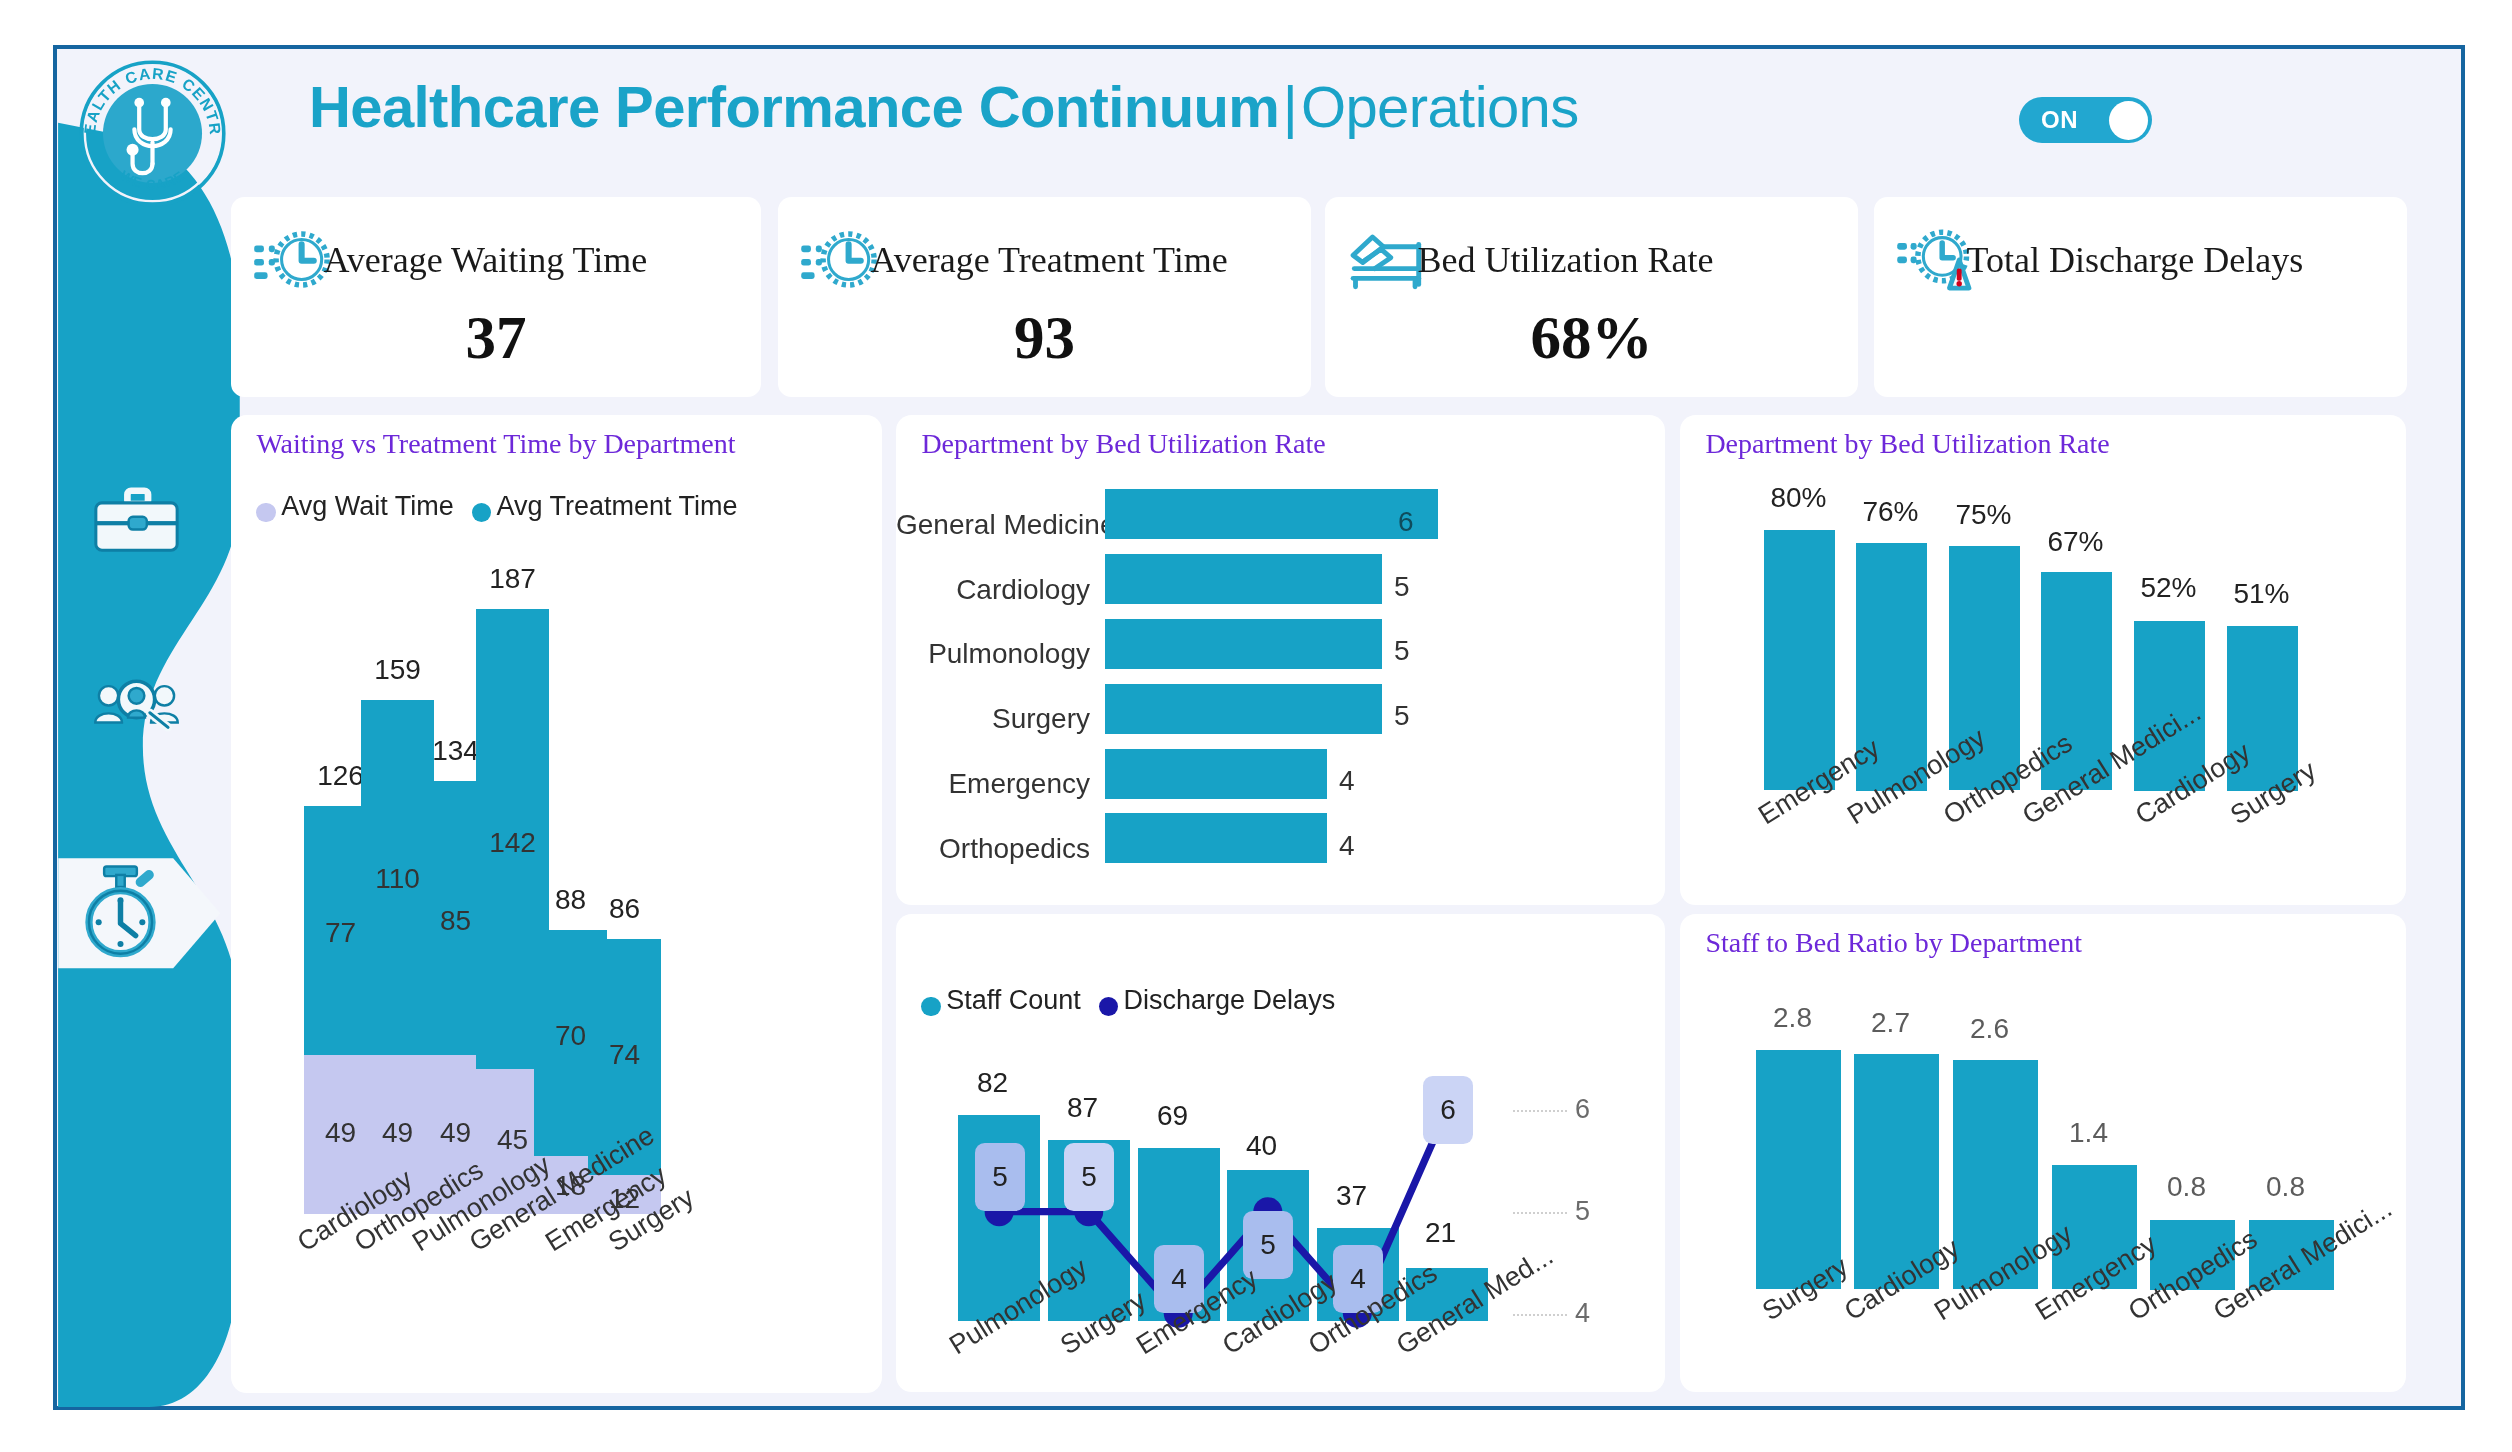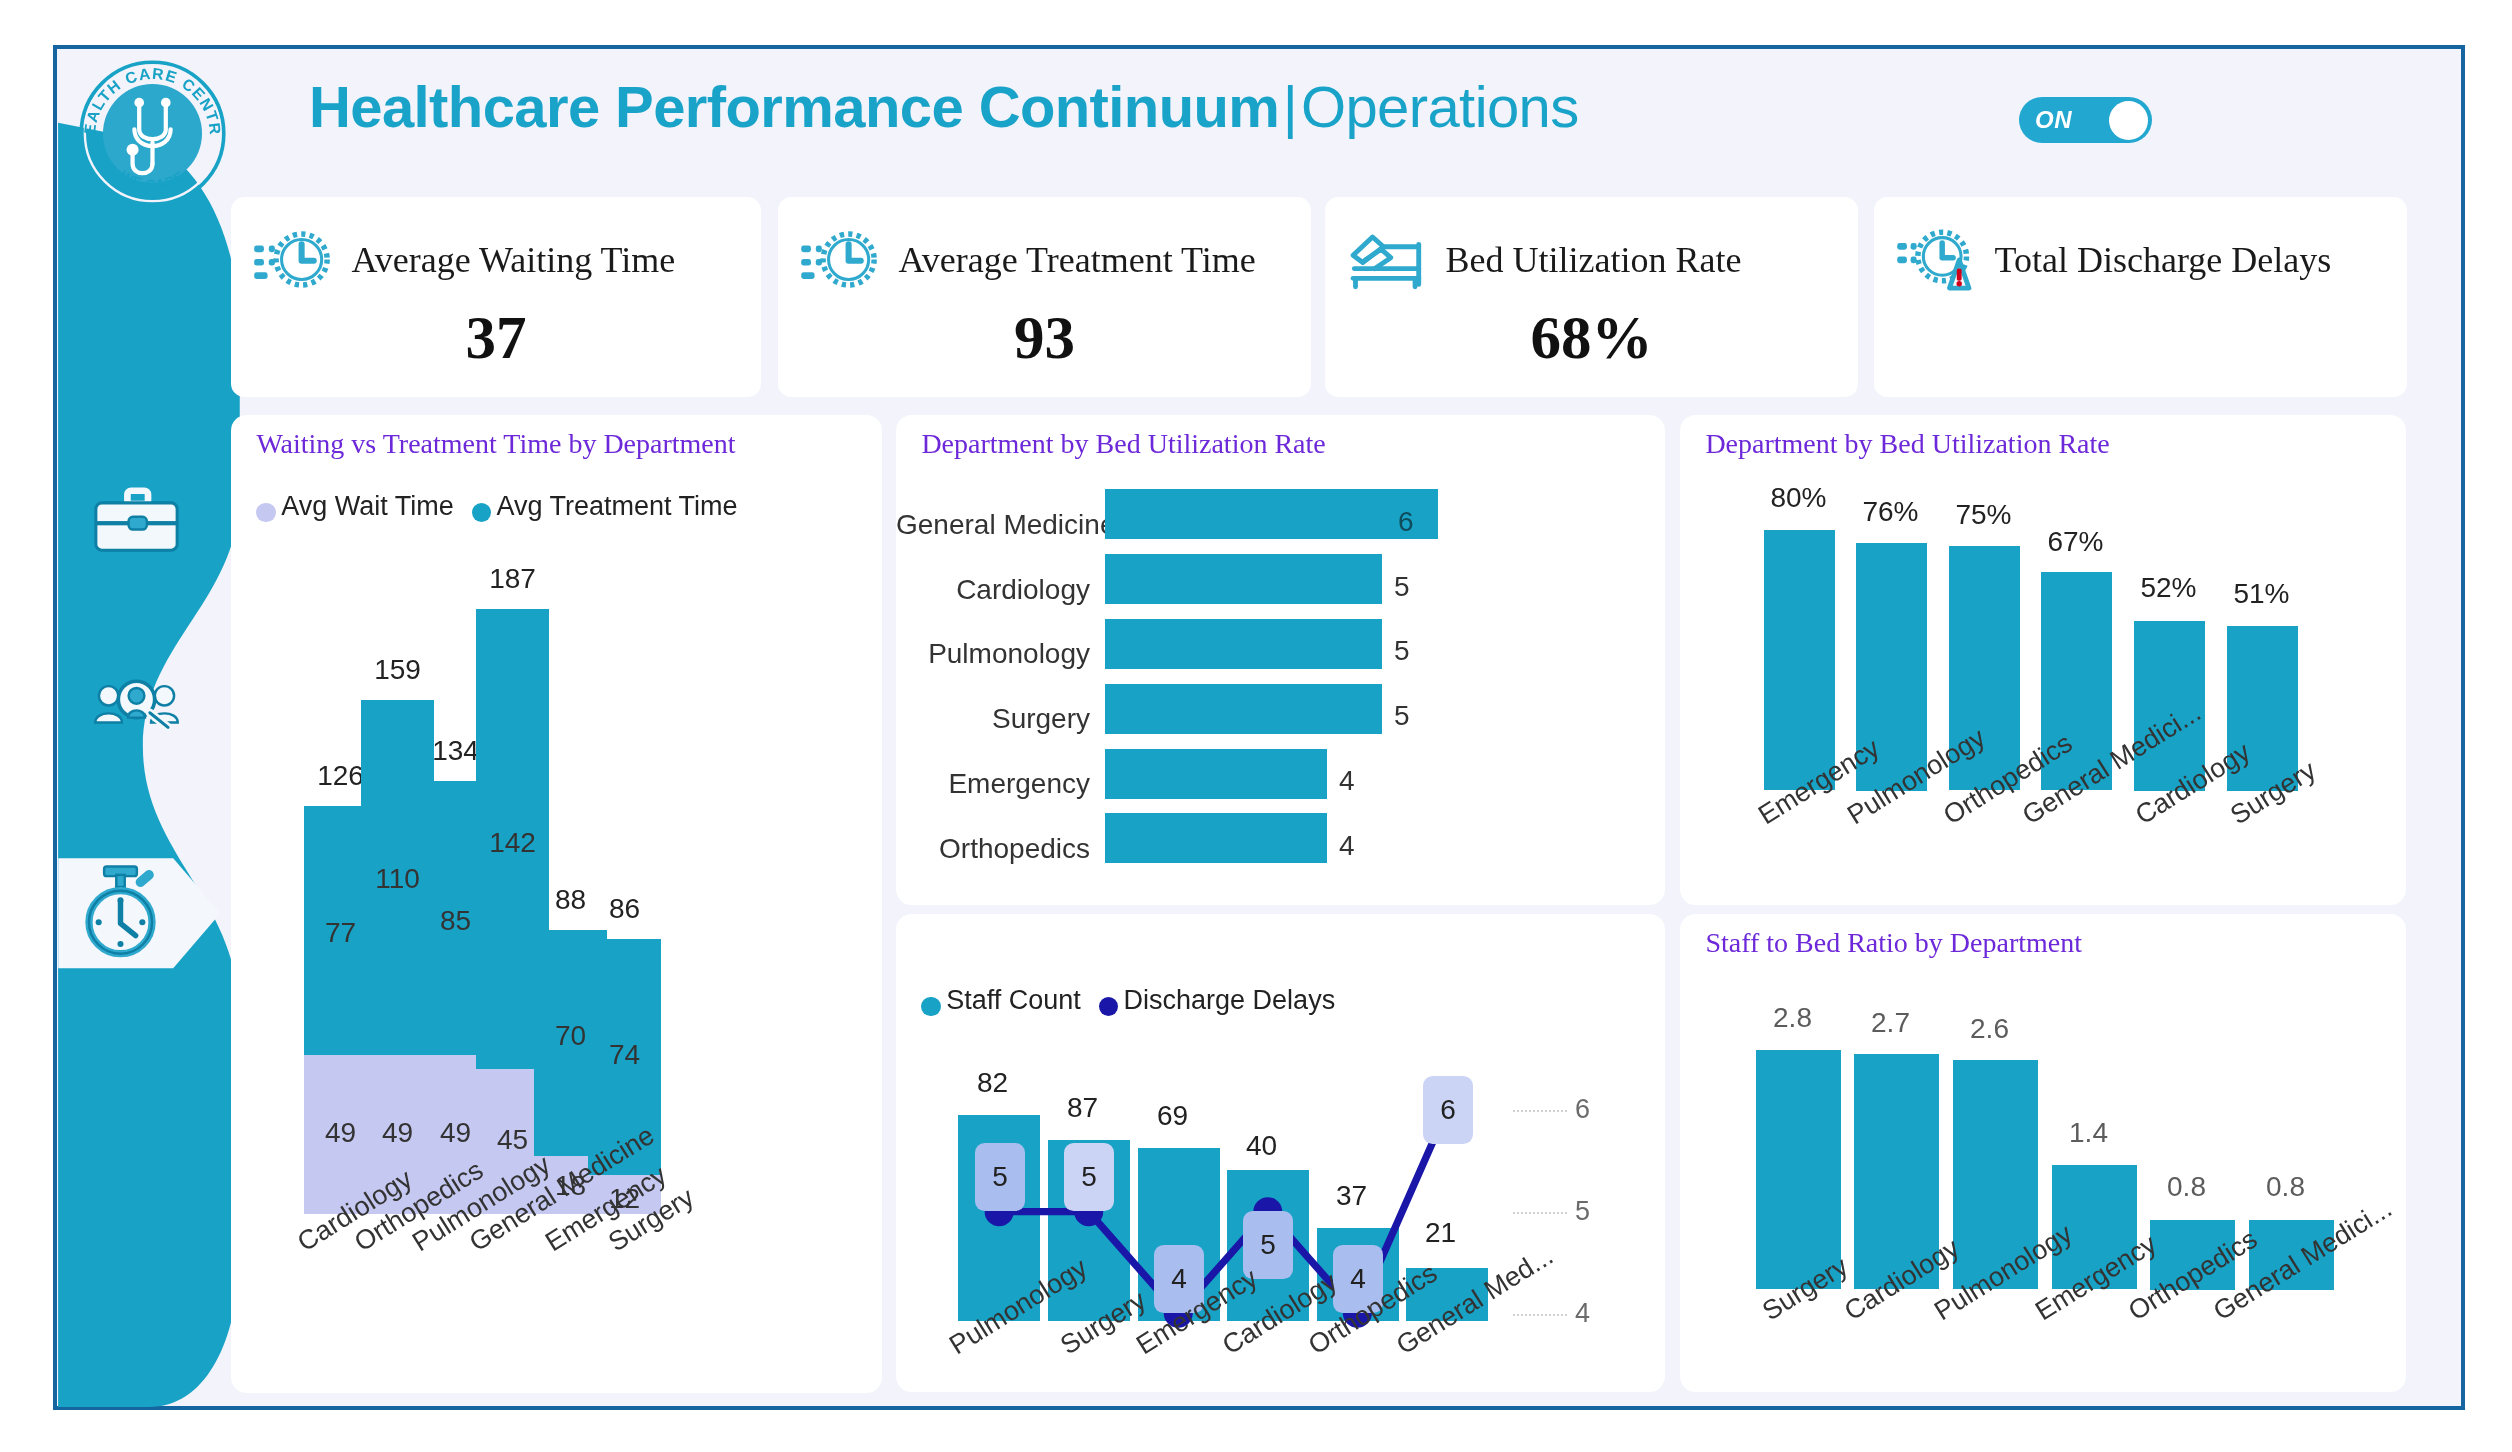--- a/index.html
+++ b/index.html
@@ -23,30 +23,30 @@
   .logo{position:absolute;left:77px;top:58px;width:151px;height:151px;}
 
   
   .header-title{position:absolute;left:309px;top:64px;height:85px;display:flex;align-items:center;
      font-size:58px;letter-spacing:-0.6px;color:#1AA3C8;white-space:nowrap;}
   .header-title .bold{font-weight:bold;}
   .header-title .light{font-weight:normal;margin-left:3.6px;}
 
   .toggle{position:absolute;left:2019px;top:97px;width:133px;height:46px;border-radius:23px;
      background:#22A7D0;display:flex;align-items:center;}
-  .toggle .lbl{color:#ffffff;font-weight:bold;font-size:24px;margin-left:16px;letter-spacing:0.6px;font-style:italic;}
+  .toggle .lbl{color:#ffffff;font-weight:bold;font-size:24px;margin-left:22px;letter-spacing:0.6px;}
   .toggle .knob{position:absolute;right:4.2px;top:3.6px;width:39px;height:39px;border-radius:50%;
      background:#ffffff;}
 
   
   .kpi{position:absolute;top:197px;height:200px;background:#ffffff;border-radius:13.3px;}
   .kpi .row{position:absolute;left:22px;top:29px;display:flex;align-items:center;}
   .kpi .kicon{width:79px;height:67px;flex:none;}
   .kpi .klabel{font-family:"Liberation Serif",serif;font-size:36px;color:#1a1a1a;white-space:nowrap;
-     margin-left:-8.5px;padding-left:28px;}
+     margin-left:-8.5px;}
   .kpi .kval{position:absolute;left:0;right:0;top:106px;text-align:center;
      font-family:"Liberation Serif",serif;font-weight:bold;font-size:61px;color:#111111;}
 
   
   .card{position:absolute;background:#ffffff;border-radius:15.7px;overflow:hidden;}
   .ctitle{position:absolute;left:25.4px;top:13.3px;font-family:"Liberation Serif",serif;
      font-size:28px;color:#6d28d9;white-space:nowrap;}
 
   .legend{position:absolute;display:flex;align-items:center;font-size:27px;color:#222;}
   .legend .item{display:flex;align-items:flex-end;margin-right:18px;}

